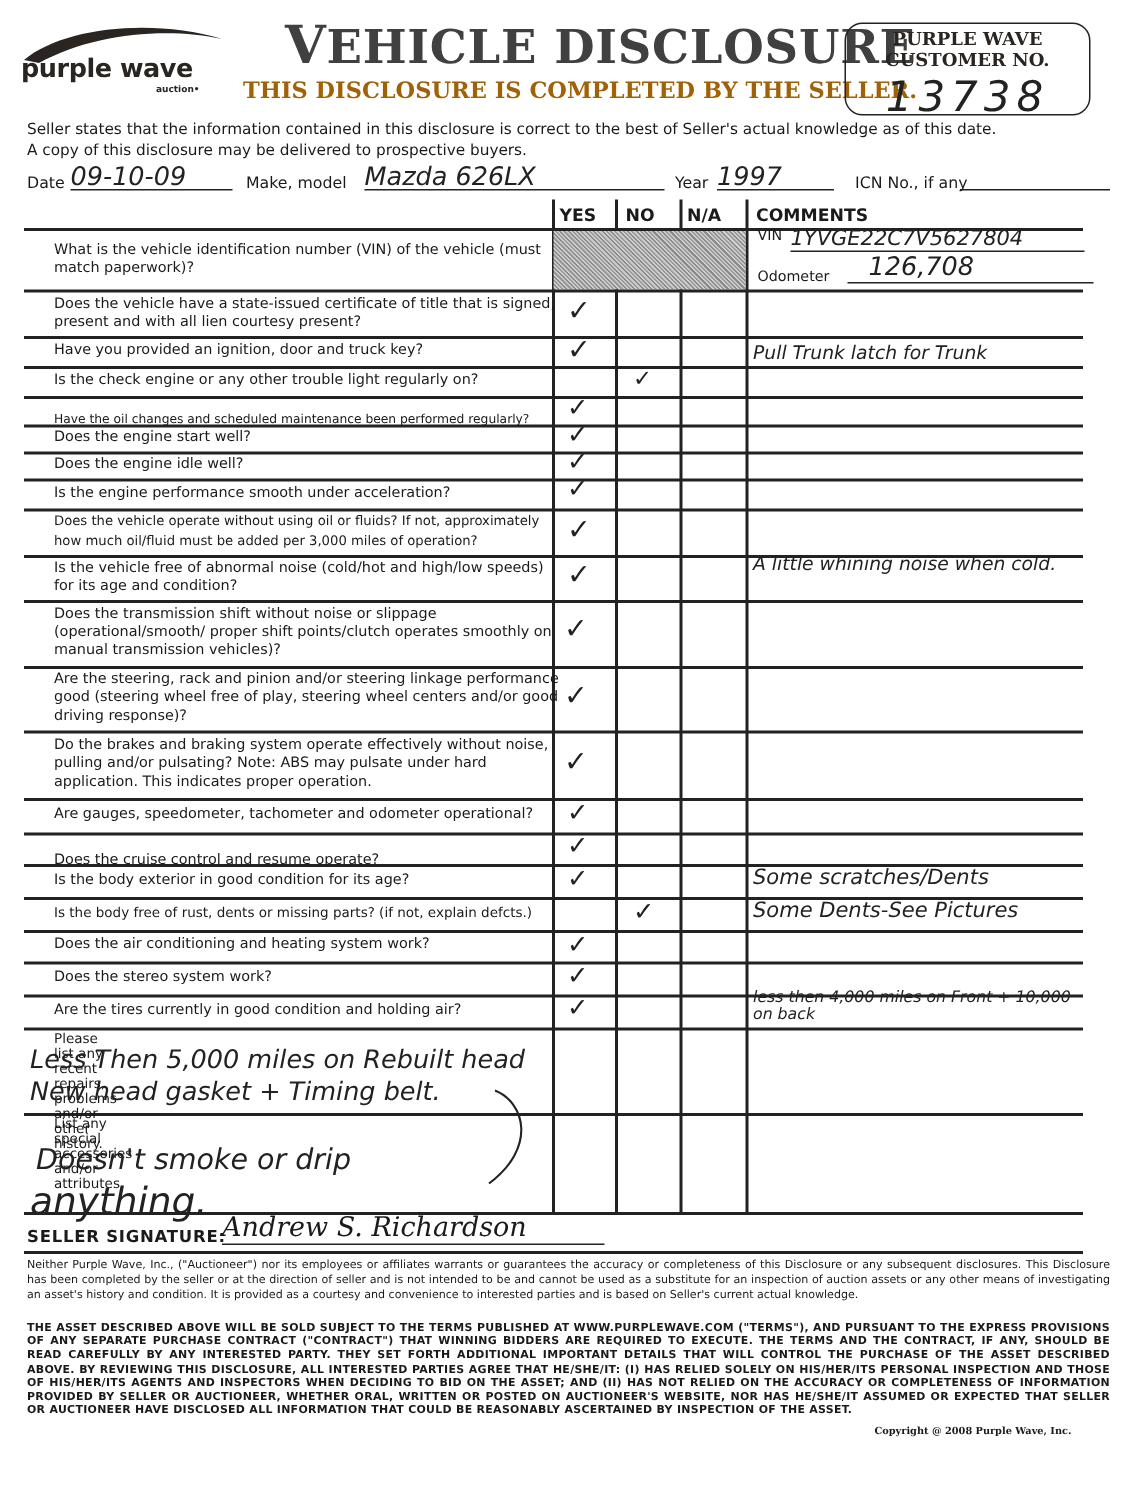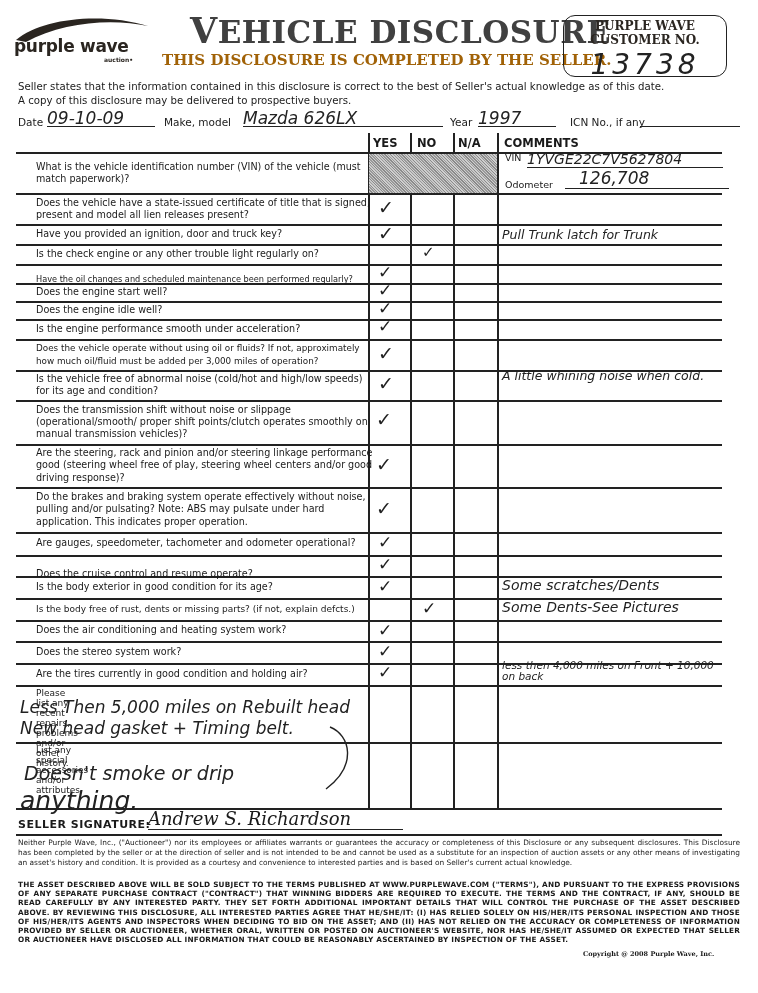--- a/index.html
+++ b/index.html
@@ -110,21 +110,21 @@
   <div class="hline" style="left:16px;top:576px;width:706px"></div>
   <div class="hline" style="left:16px;top:598px;width:706px"></div>
   <div class="hline" style="left:16px;top:620px;width:706px"></div>
   <div class="hline" style="left:16px;top:641px;width:706px"></div>
   <div class="hline" style="left:16px;top:663px;width:706px"></div>
   <div class="hline" style="left:16px;top:685px;width:706px"></div>
   <div class="hline" style="left:16px;top:742px;width:706px"></div>
   <div class="hline" style="left:16px;top:808px;width:706px"></div>
 
   <div class="q" style="top:154px;height:38px">What is the vehicle identification number (VIN) of the vehicle (must match paperwork)?</div>
-  <div class="q" style="top:195px;height:28px">Does the vehicle have a state-issued certificate of title that is signed, present and model all lien releases present?</div>
+  <div class="q" style="top:195px;height:28px">Does the vehicle have a state-issued certificate of title that is signed, present and with all lien courtesy present?</div>
   <div class="q" style="top:225px;height:18px">Have you provided an ignition, door and truck key?</div>
   <div class="q" style="top:245px;height:18px">Is the check engine or any other trouble light regularly on?</div>
   <div class="q small" style="top:265px;height:28px">Have the oil changes and scheduled maintenance been performed regularly?</div>
   <div class="q" style="top:284px;height:16px">Does the engine start well?</div>
   <div class="q" style="top:302px;height:16px">Does the engine idle well?</div>
   <div class="q" style="top:320px;height:18px">Is the engine performance smooth under acceleration?</div>
   <div class="q" style="top:340px;height:29px;font-size:8.8px">Does the vehicle operate without using oil or fluids? If not, approximately how much oil/fluid must be added per 3,000 miles of operation?</div>
   <div class="q" style="top:371px;height:28px">Is the vehicle free of abnormal noise (cold/hot and high/low speeds) for its age and condition?</div>
   <div class="q" style="top:401px;height:42px">Does the transmission shift without noise or slippage (operational/smooth/ proper shift points/clutch operates smoothly on manual transmission vehicles)?</div>
   <div class="q" style="top:445px;height:41px">Are the steering, rack and pinion and/or steering linkage performance good (steering wheel free of play, steering wheel centers and/or good driving response)?</div>

